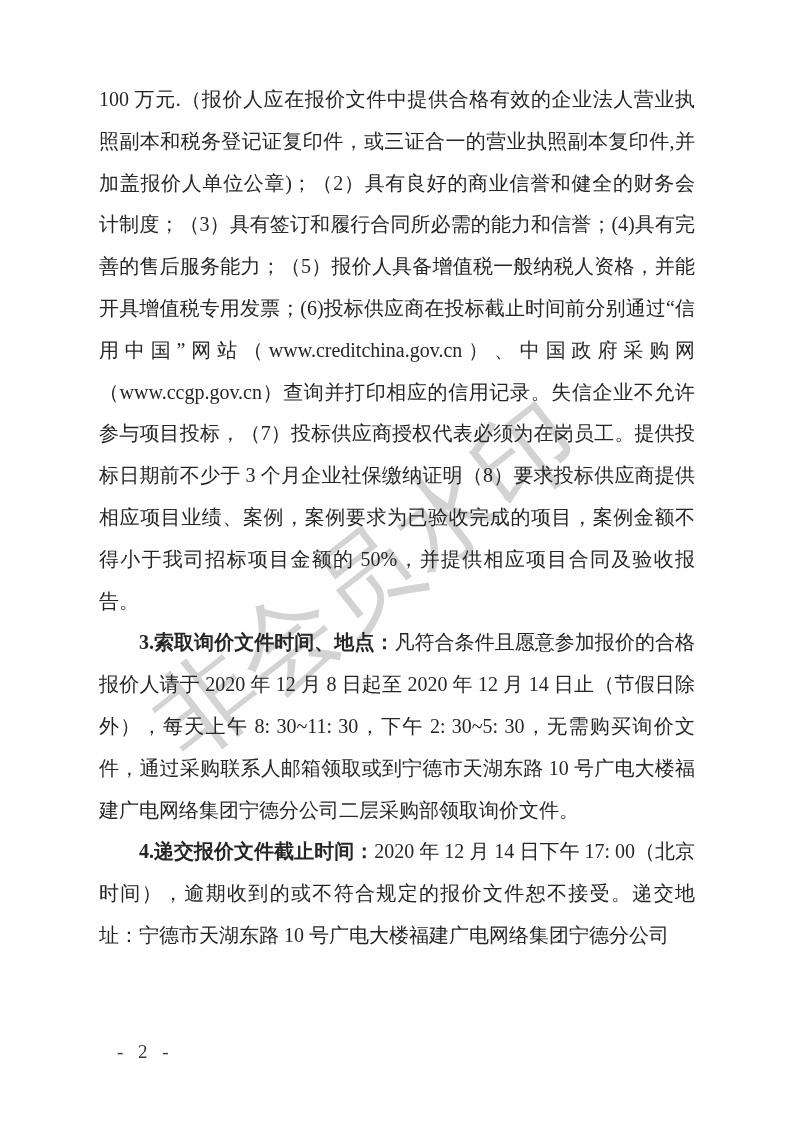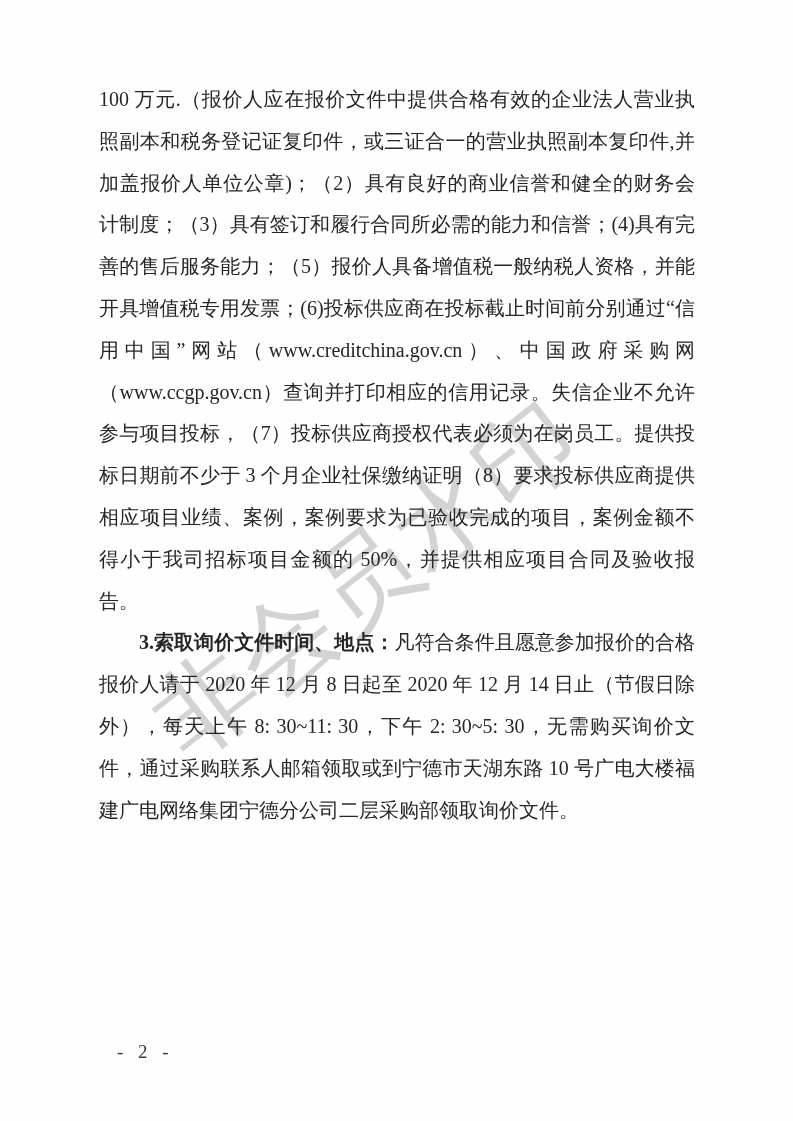--- a/index.html
+++ b/index.html
@@ -72,18 +72,19 @@
 <div class="page">
 
   <div class="watermark">非会员水印</div>
 
   <div class="content">
 
     <p><span>100 万元.（报价人应在报价文件中提供合格有效的企业法人营业执照副本和税务登记证复印件，或三证合一的营业执照副本复印件,并加盖报价人单位公章)；（2）具有良好的商业信誉和健全的财务会计制度；（3）具有签订和履行合同所必需的能力和信誉；(4)具有完善的售后服务能力；（5）报价人具备增值税一般纳税人资格，并能开具增值税专用发票；(6)投标供应商在投标截止时间前分别通过“信用中国”网站（www.creditchina.gov.cn）、中国政府采购网（www.ccgp.gov.cn）查询并打印相应的信用记录。失信企业不允许参与项目投标，（7）投标供应商授权代表必须为在岗员工。提供投标日期前不少于 3 个月企业社保缴纳证明（8）要求投标供应商提供相应项目业绩、案例，案例要求为已验收完成的项目，案例金额不得小于我司招标项目金额的 50%，并提供相应项目合同及验收报告。</span></p>
 
     <p class="para-indent"><span class="bold-head">3.索取询价文件时间、地点：</span><span>凡符合条件且愿意参加报价的合格报价人请于 2020 年</span><span class="u">&nbsp;12&nbsp;</span><span>月</span><span class="u">&nbsp;8&nbsp;</span><span>日起至 2020 年</span><span class="u">&nbsp;12&nbsp;</span><span>月</span><span class="u">&nbsp;14&nbsp;</span><span>日止（节假日除外），每天上午 8: 30~11: 30，下午 2: 30~5: 30，无需购买询价文件，通过采购联系人邮箱领取或到宁德市天湖东路 10 号广电大楼福建广电网络集团宁德分公司二层采购部领取询价文件。</span></p>
 
+    <p class="para-indent"><span class="bold-head">4.递交报价文件截止时间：</span><span>2020 年</span><span class="u">&nbsp;12&nbsp;</span><span>月</span><span class="u">&nbsp;14&nbsp;</span><span>日下午 17: 00（北京时间），逾期收到的或不符合规定的报价文件恕不接受。递交地址：宁德市天湖东路 10 号广电大楼福建广电网络集团宁德分公司</span></p>
 
   </div>
 
   <div class="page-number">- 2 -</div>
 
 </div>
 
 </body></html>

